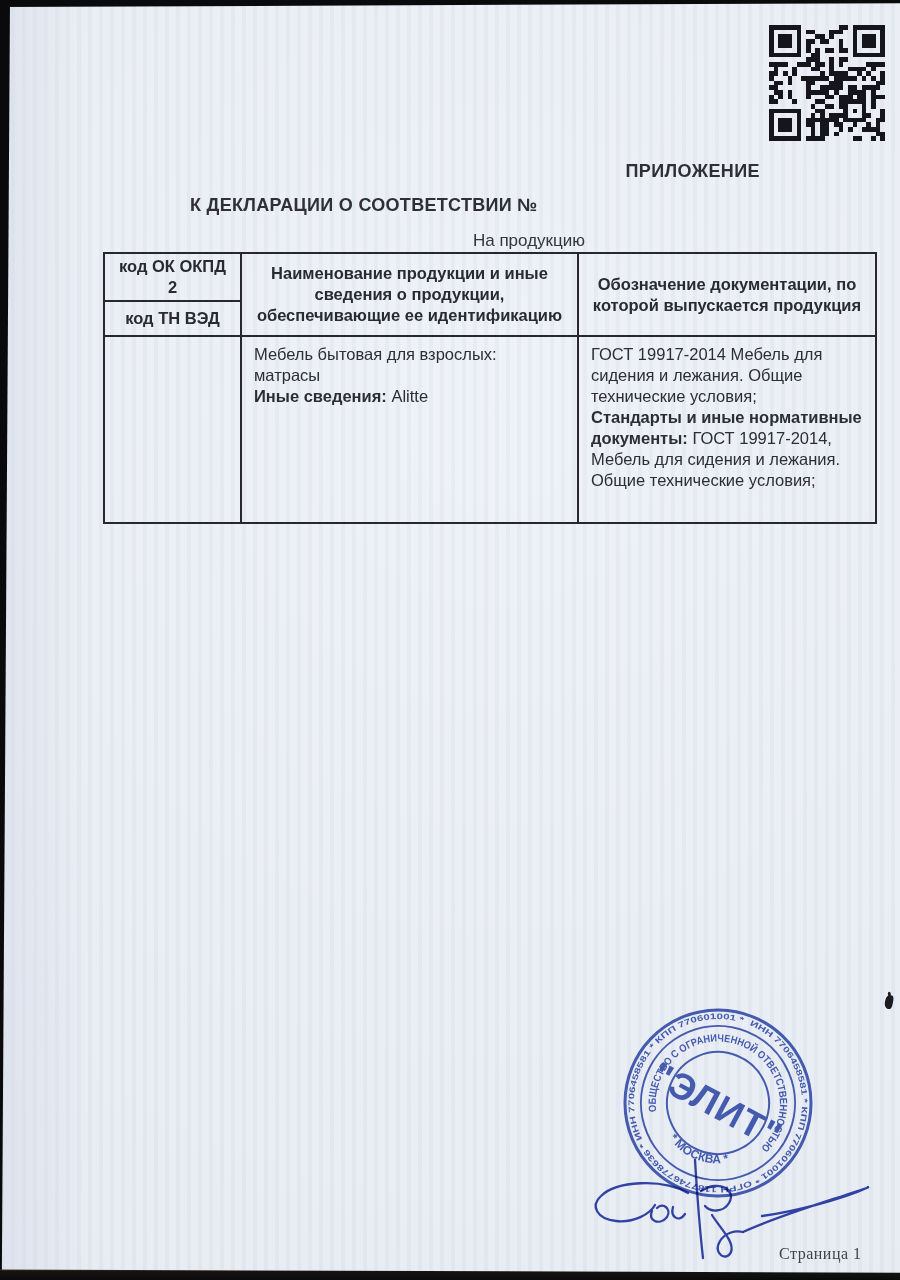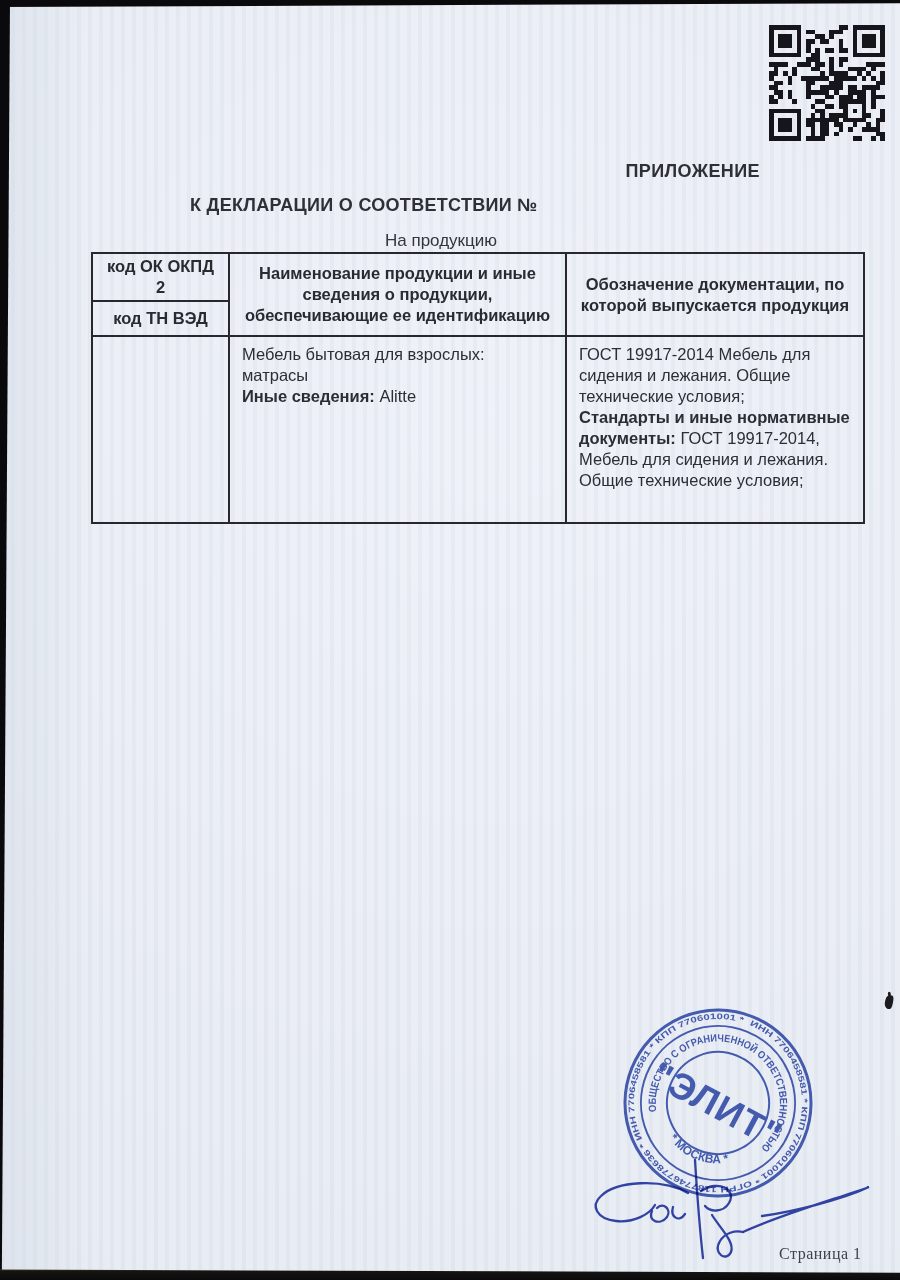--- a/index.html
+++ b/index.html
@@ -27,25 +27,25 @@
   
   .qr{position:absolute;left:769px;top:25px;width:116px;height:116px;}
   .qr rect{fill:#15151b;}
   
   .title{position:absolute;left:180px;top:161px;width:580px;text-align:right;
     font-size:18px;font-weight:bold;color:#2e3036;letter-spacing:.4px;}
   .decl{position:absolute;left:190px;top:195px;width:700px;font-size:18px;color:#2e3036;
     display:flex;gap:8px;white-space:nowrap;}
   .decl .lbl{font-weight:bold;letter-spacing:.3px;}
   .decl .num{font-weight:normal;color:#3a3d46;letter-spacing:.2px;}
-  .subtitle{position:absolute;left:385px;top:231px;width:200px;text-align:left;
+  .subtitle{position:absolute;left:385px;top:231px;width:200px;text-align:right;
     font-size:17px;color:#33353c;}
   
   table.products{
-    position:absolute;left:91px;top:252px;width:772px;
+    position:absolute;left:103px;top:252px;width:772px;
     border-collapse:collapse;table-layout:fixed;
     color:#2c2e34;
   }
   table.products td{
     border:2px solid #27272c;
     font-size:16.5px;line-height:21px;
   }
   td.h{font-weight:bold;text-align:center;vertical-align:middle;padding:2px 8px;color:#292b31;}
   td.c1t{height:36px;}
   td.c1b{height:29px;margin-left:31px;}

